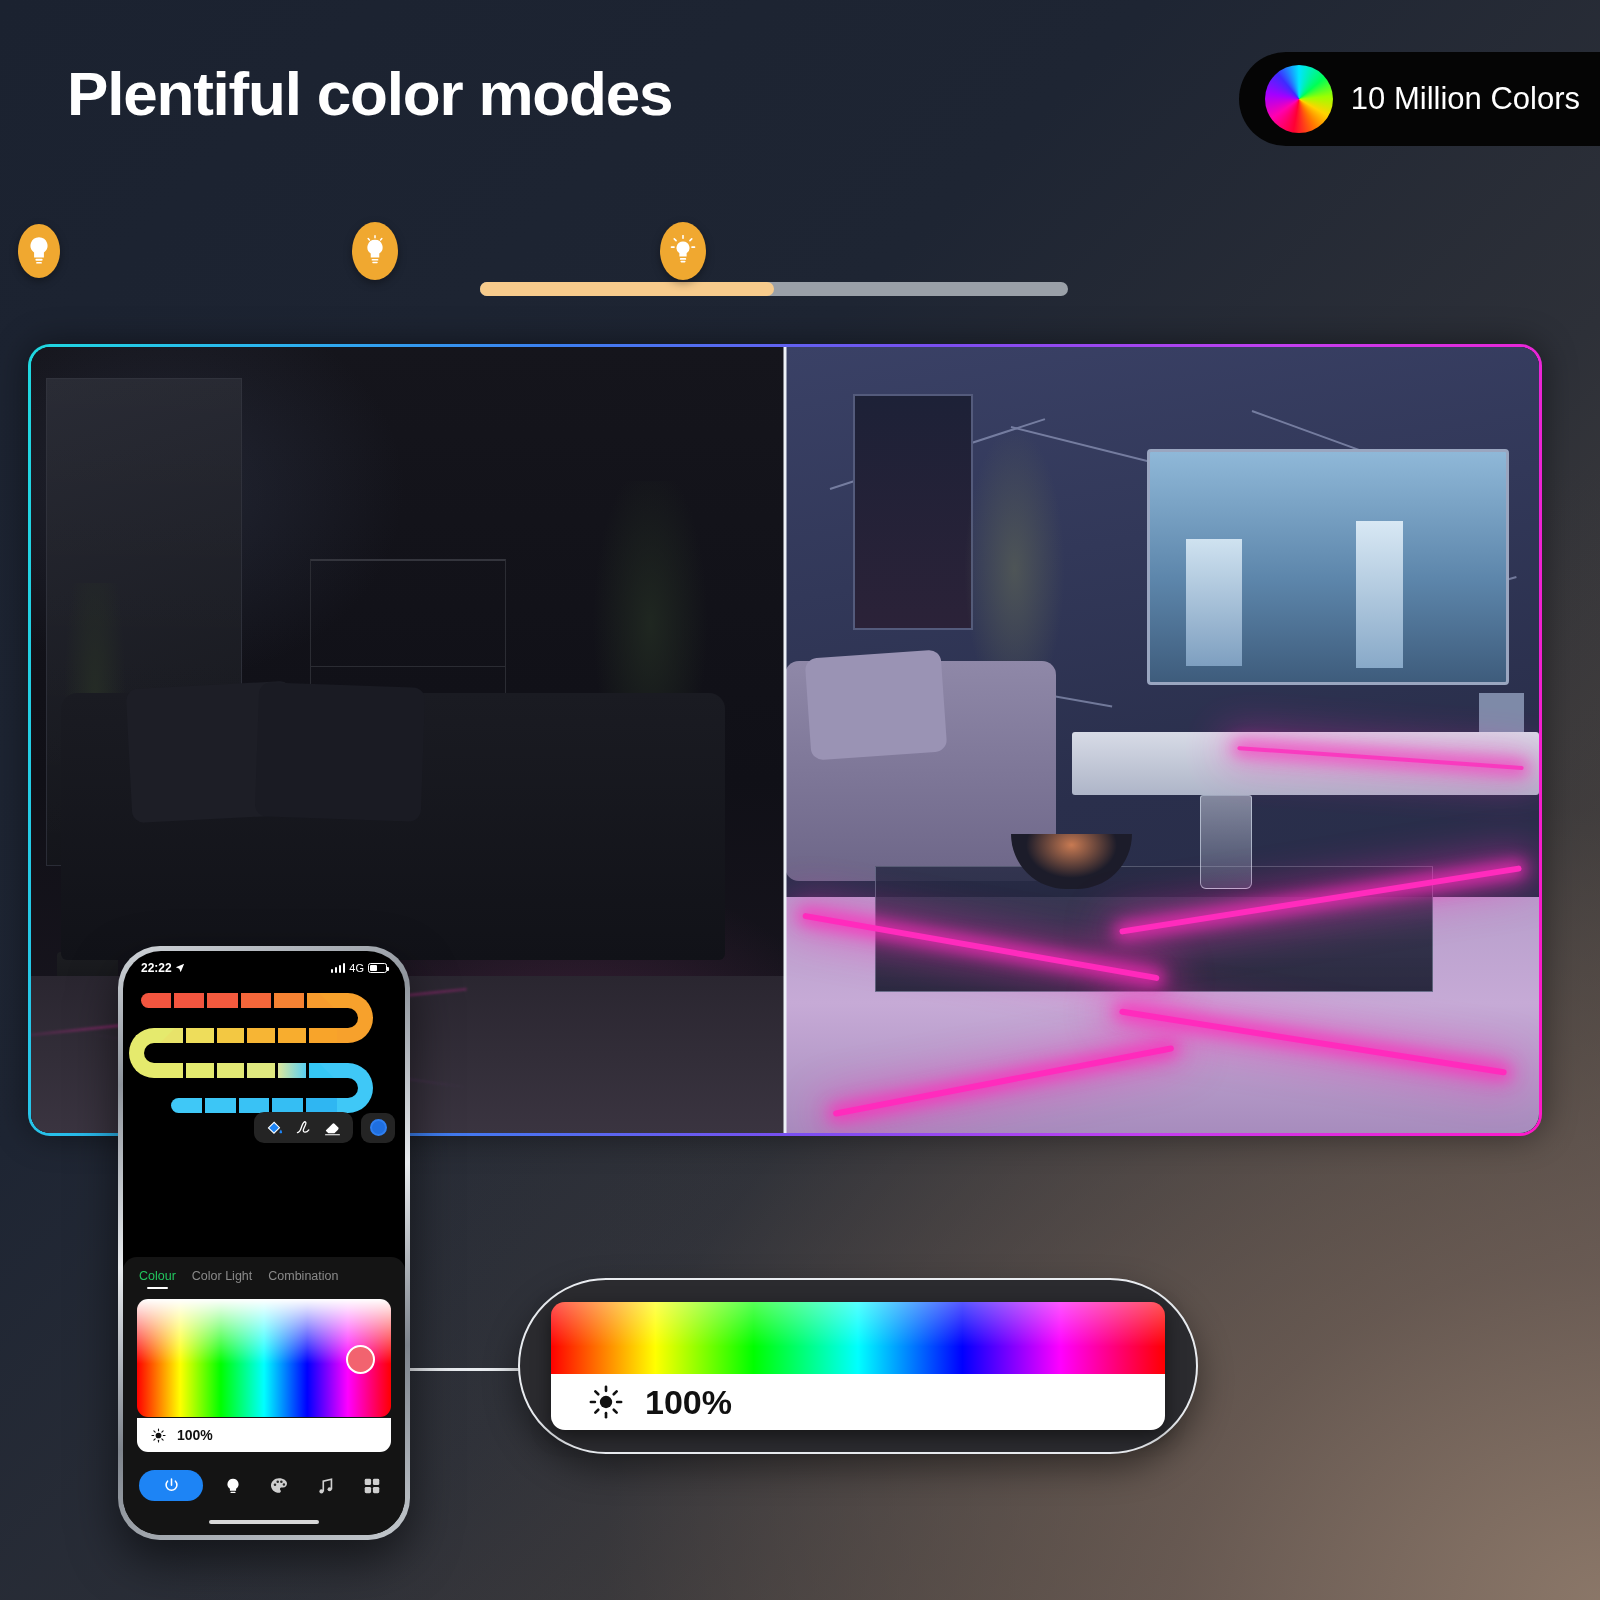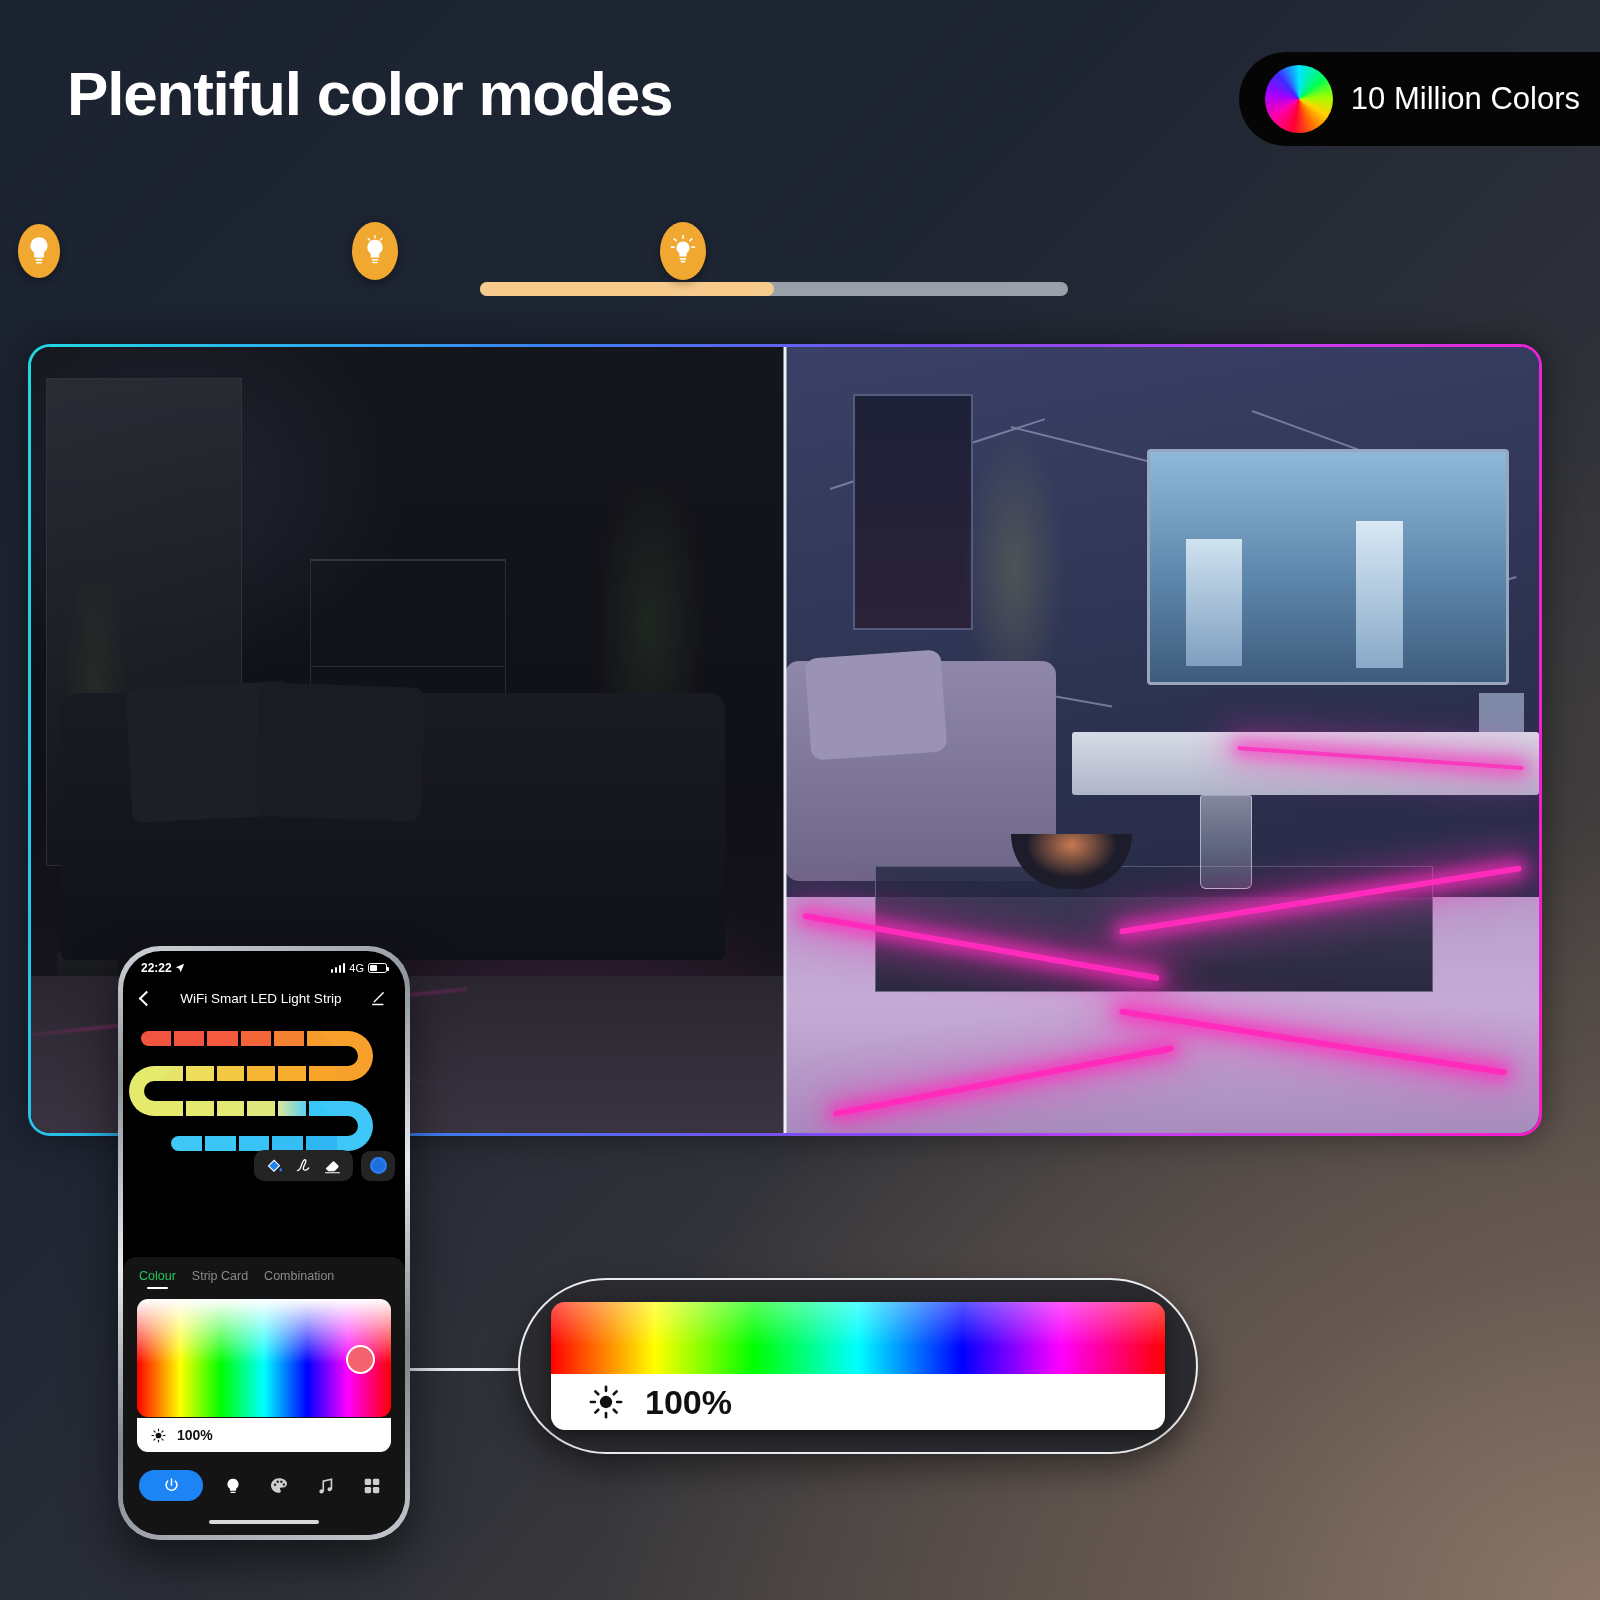--- a/index.html
+++ b/index.html
@@ -398,28 +398,20 @@
             <i></i>
             <i></i>
           </span>
         <span>4G</span>
         <span class="batt">
             <i></i>
           </span>
       </div>
     </div>
 
-    <div class="appbar">
-      <span class="chev"></span>
-      <span class="ttl">WiFi Smart LED Light Strip</span>
-      <svg class="pencil" viewBox="0 0 20 20" fill="none">
-          <path d="M15.5 3.2L5 13.7" stroke="#fff" stroke-width="1.6" stroke-linecap="round"></path>
-          <path d="M3.2 17h12" stroke="#fff" stroke-width="1.6" stroke-linecap="round"></path>
-        </svg>
-    </div>
 
     <div class="strip-area">
       <div class="srow" style="left:18px;top:12px;width:196px">
         <span style="background:#f2553f;border-radius:8px 0 0 8px"></span>
         <span style="background:#f2553f"></span>
           <span style="background:#f35a3e"></span>
         <span style="background:#f4663a"></span>
           <span style="background:#f58233"></span>
         <span style="background:#f79b2d"></span>
       </div>
@@ -469,21 +461,21 @@
         </div>
         <div class="tool-circle">
             <i></i>
           </div>
       </div>
     </div>
 
     <div class="panel">
       <div class="tabs">
         <div class="tab active">Colour</div>
-        <div class="tab">Strip Card</div>
+        <div class="tab">Color Light</div>
         <div class="tab">Combination</div>
       </div>
 
       <div class="picker">
         <div class="picker-dot"></div>
       </div>
 
       <div class="bright-bar">
         <svg width="15" height="15" viewBox="0 0 22 22">
             <circle cx="11" cy="11" r="4.2" fill="#111"></circle>

